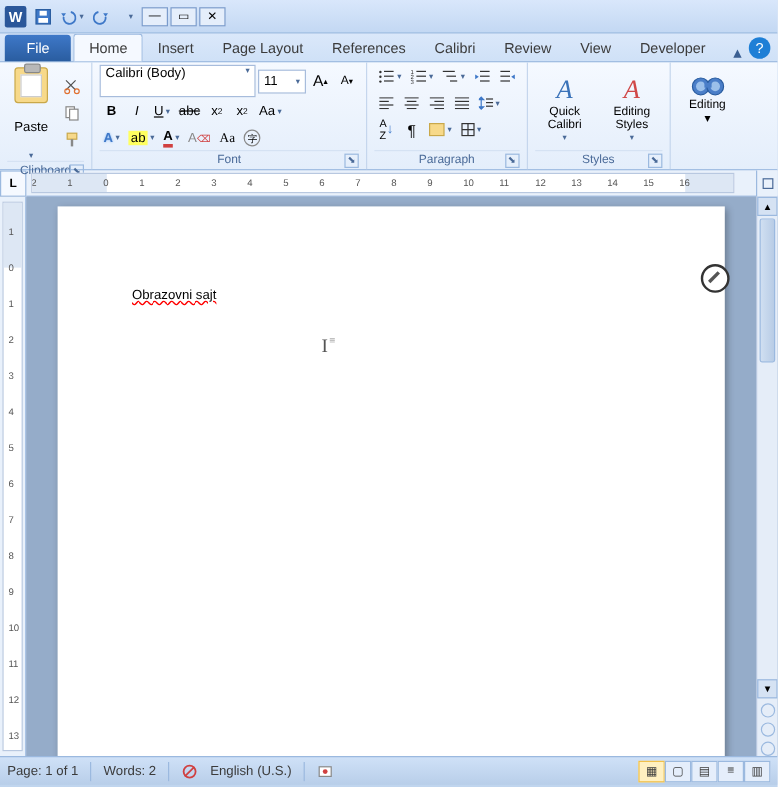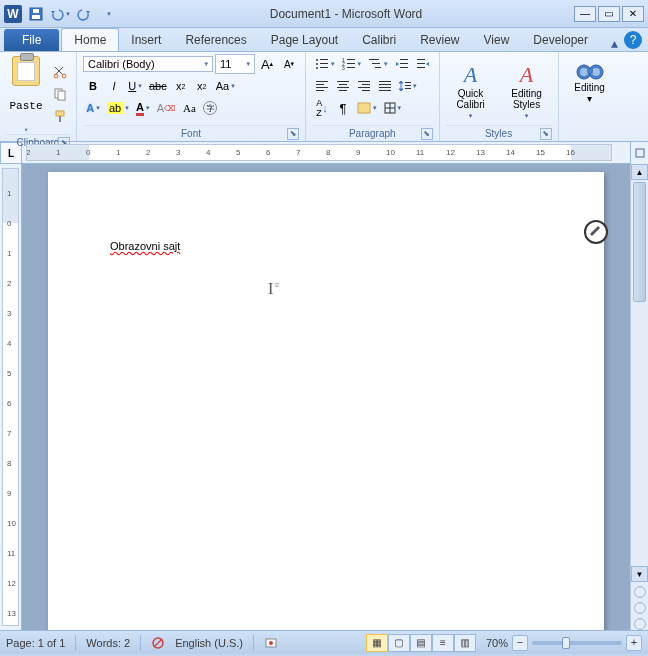--- a/index.html
+++ b/index.html
@@ -28,28 +28,28 @@
 .group { border-right:1px solid #c5d6ed; padding:2px 6px 0 6px; display:flex; flex-direction:column; height:100%; position:relative; }
 .group-label { text-align:center; font-size:10px; color:#4a6a98; height:16px; line-height:16px; border-top:1px solid #d5e2f3; margin-top:auto; position:relative; }
 .group-label .launcher { position:absolute; right:0; bottom:1px; width:12px; height:12px; border:1px solid #9bb9df; font-size:8px; text-align:center; line-height:10px; color:#4a6a98; cursor:pointer; }
 .group-body { flex:1; display:flex; gap:4px; }
 
 
 .paste-big { width:40px; display:flex; flex-direction:column; align-items:center; justify-content:center; cursor:pointer; padding-top:2px; }
 .paste-big .clip-icon { width:28px; height:30px; background:#f7d98a; border:1px solid #c9a84a; border-radius:3px; position:relative; }
 .paste-big .clip-icon::before { content:""; position:absolute; top:-4px; left:7px; width:12px; height:6px; background:#b8b8b8; border:1px solid #888; border-radius:2px; }
 .paste-big .clip-icon::after { content:""; position:absolute; top:5px; left:4px; right:4px; bottom:4px; background:#fff; border:1px solid #ccc; }
-.paste-big span { font-size:11px; margin-top:14px;font-family:Liberation Mono, monospace; }
+.paste-big span { font-size:11px; margin-top:14px; }
 .paste-big .dd { font-size:7px; color:#4a6a98; }
 .small-col { display:flex; flex-direction:column; gap:2px; justify-content:center; }
 .small-btn { width:20px; height:20px; display:flex; align-items:center; justify-content:center; cursor:pointer; border-radius:2px; }
 
 
 .font-row1 { display:flex; gap:2px; align-items:center; }
-.font-select { width:130px; height:16px; border:1px solid #a7bcdc; background:#fff; font-size:11px; padding:0 4px; display:flex; align-items:center; justify-content:space-between; cursor:pointer; }
+.font-select { width:130px; height:27px; border:1px solid #a7bcdc; background:#fff; font-size:11px; padding:0 4px; display:flex; align-items:flex-start; justify-content:space-between; cursor:pointer; }
 .size-select { width:40px; height:20px; border:1px solid #a7bcdc; background:#fff; font-size:11px; padding:0 4px; display:flex; align-items:center; justify-content:space-between; cursor:pointer; }
 .rbtn { min-width:20px; height:20px; border:1px solid transparent; display:flex; align-items:center; justify-content:center; cursor:pointer; font-size:11px; padding:0 2px; }
 .font-rows { display:flex; flex-direction:column; gap:2px; }
 .font-row2 { display:flex; gap:1px; }
 .font-row3 { display:flex; gap:1px; }
 
 
 .para-rows { display:flex; flex-direction:column; gap:2px; }
 .para-row { display:flex; gap:1px; }
 
@@ -133,34 +133,33 @@
     <div class="qat-btn">
         <svg width="14" height="14">
           <path d="M5 3 A5 5 0 1 0 11 7" fill="none" stroke="#3e78c8" stroke-width="1.5"></path>
           <path d="M11 7 l2 -3 l-4 0 z" fill="#3e78c8"></path>
         </svg>
       </div>
     <div class="qat-btn">
         <span class="dd-arr">▾</span>
       </div>
   </div>
-  <div class="title-text">Document1 - Microsoft Word</div>
   <div class="winbtns">
     <div>—</div>
     <div>▭</div>
     <div>✕</div>
   </div>
 </div>
 
 <div class="tabs">
   <div class="file-tab">File</div>
   <div class="tab active">Home</div>
   <div class="tab">Insert</div>
+  <div class="tab">Page Layout</div>
   <div class="tab">References</div>
-  <div class="tab">Page Layout</div>
   <div class="tab">Calibri</div>
   <div class="tab">Review</div>
   <div class="tab">View</div>
   <div class="tab">Developer</div>
   <div class="spacer"></div>
   <div class="min">▴</div>
   <div class="help">?</div>
 </div>
 
 <div class="ribbon">
@@ -508,21 +507,13 @@
       </svg>
     </span>
   <div class="spacer"></div>
   <div class="viewbtns">
     <div class="vb active">▦</div>
     <div class="vb">▢</div>
     <div class="vb">▤</div>
     <div class="vb">≡</div>
     <div class="vb">▥</div>
   </div>
-  <div class="zoom">
-    <span>70%</span>
-    <div class="zb">−</div>
-    <div class="zoom-slider">
-        <div class="knob"></div>
-      </div>
-    <div class="zb">+</div>
-  </div>
 </div>
 
 </body></html>

